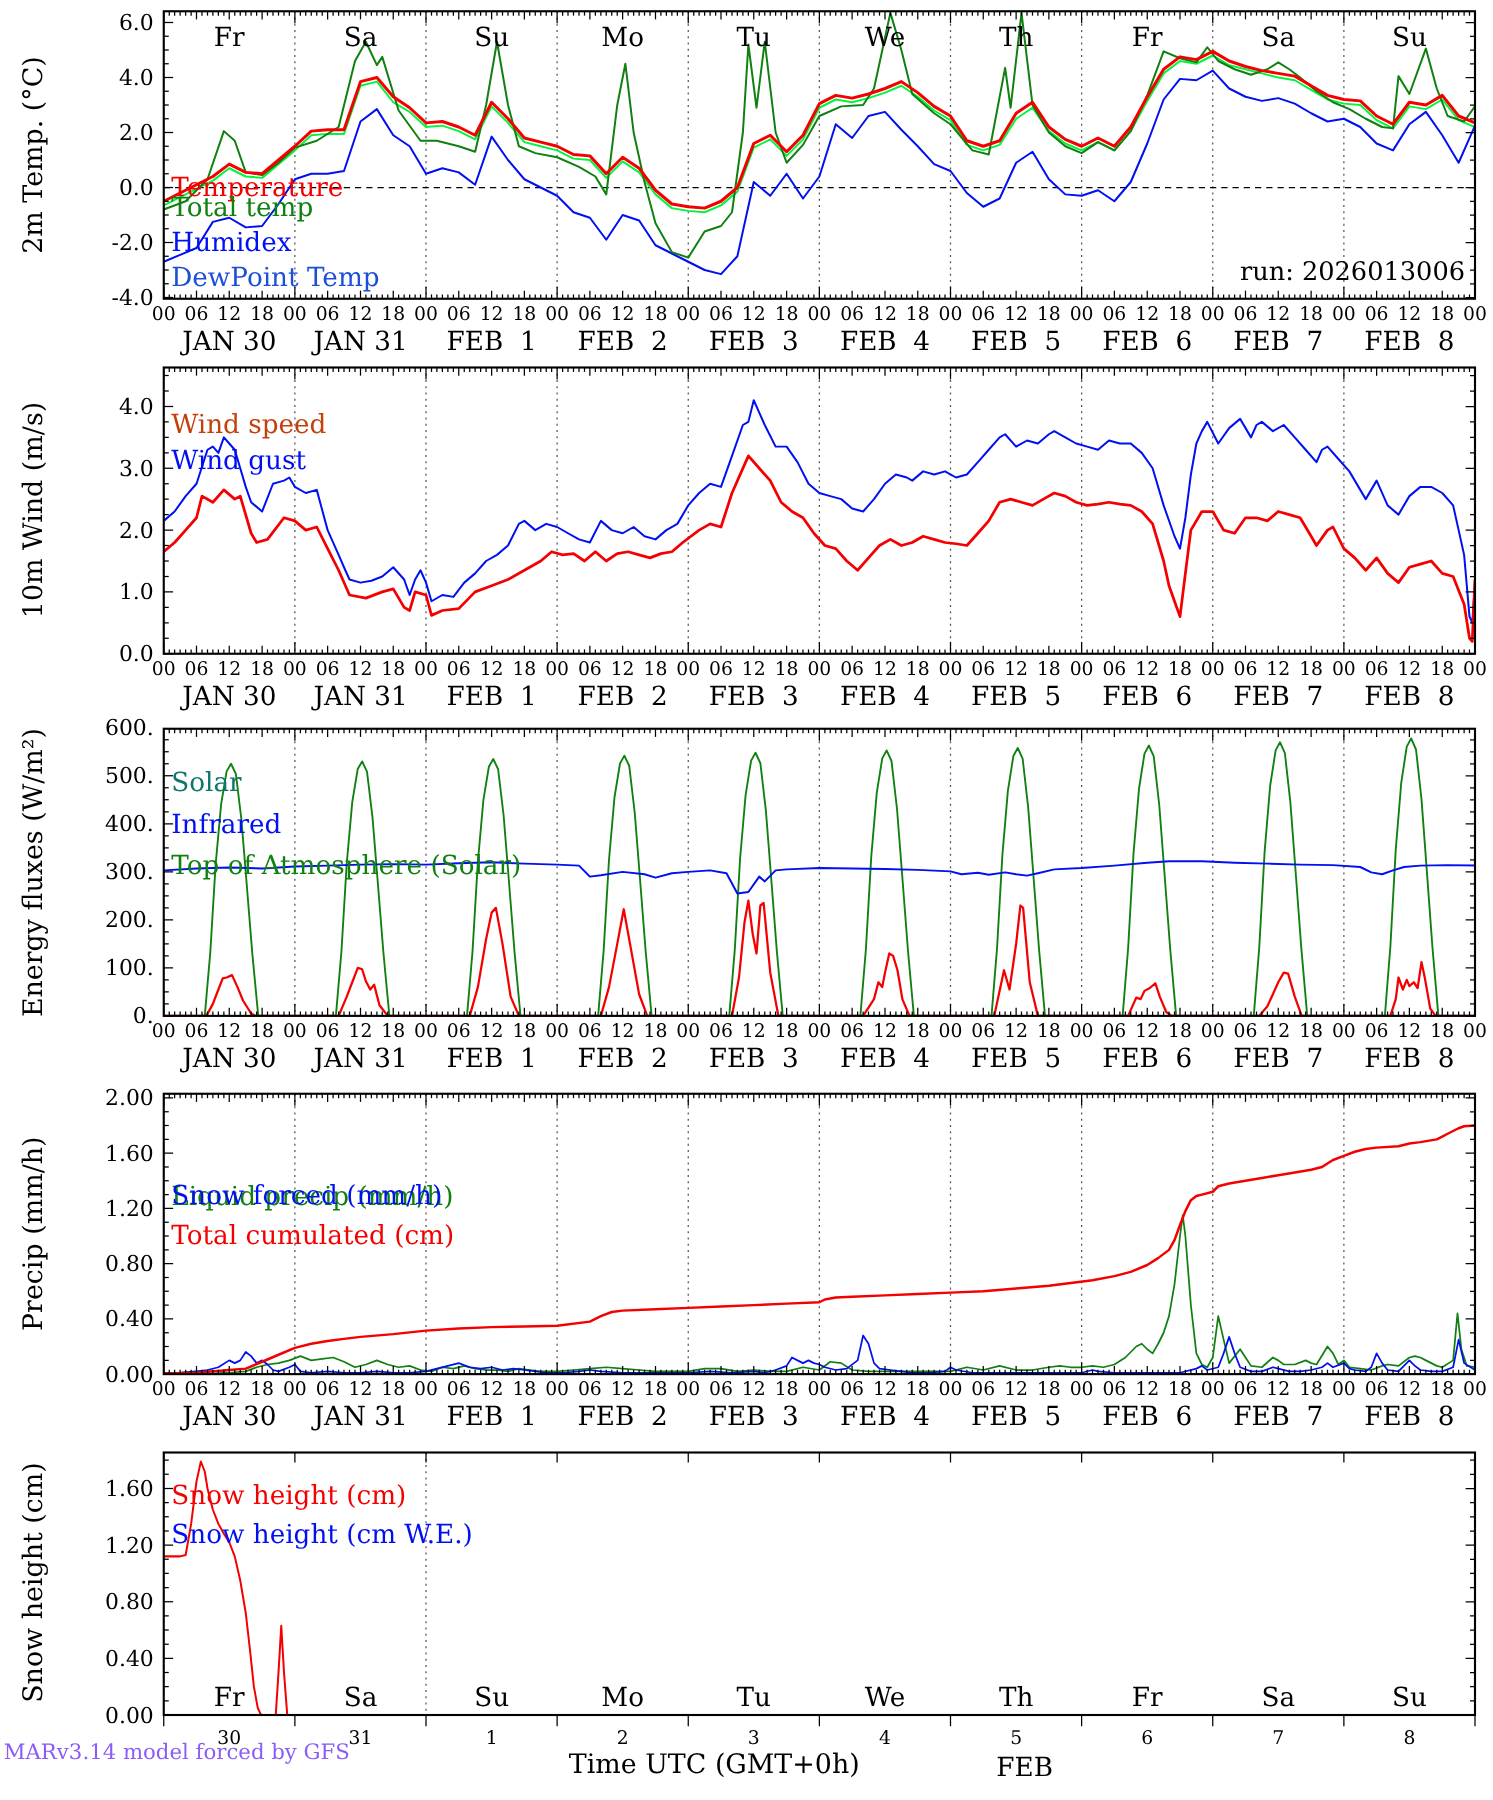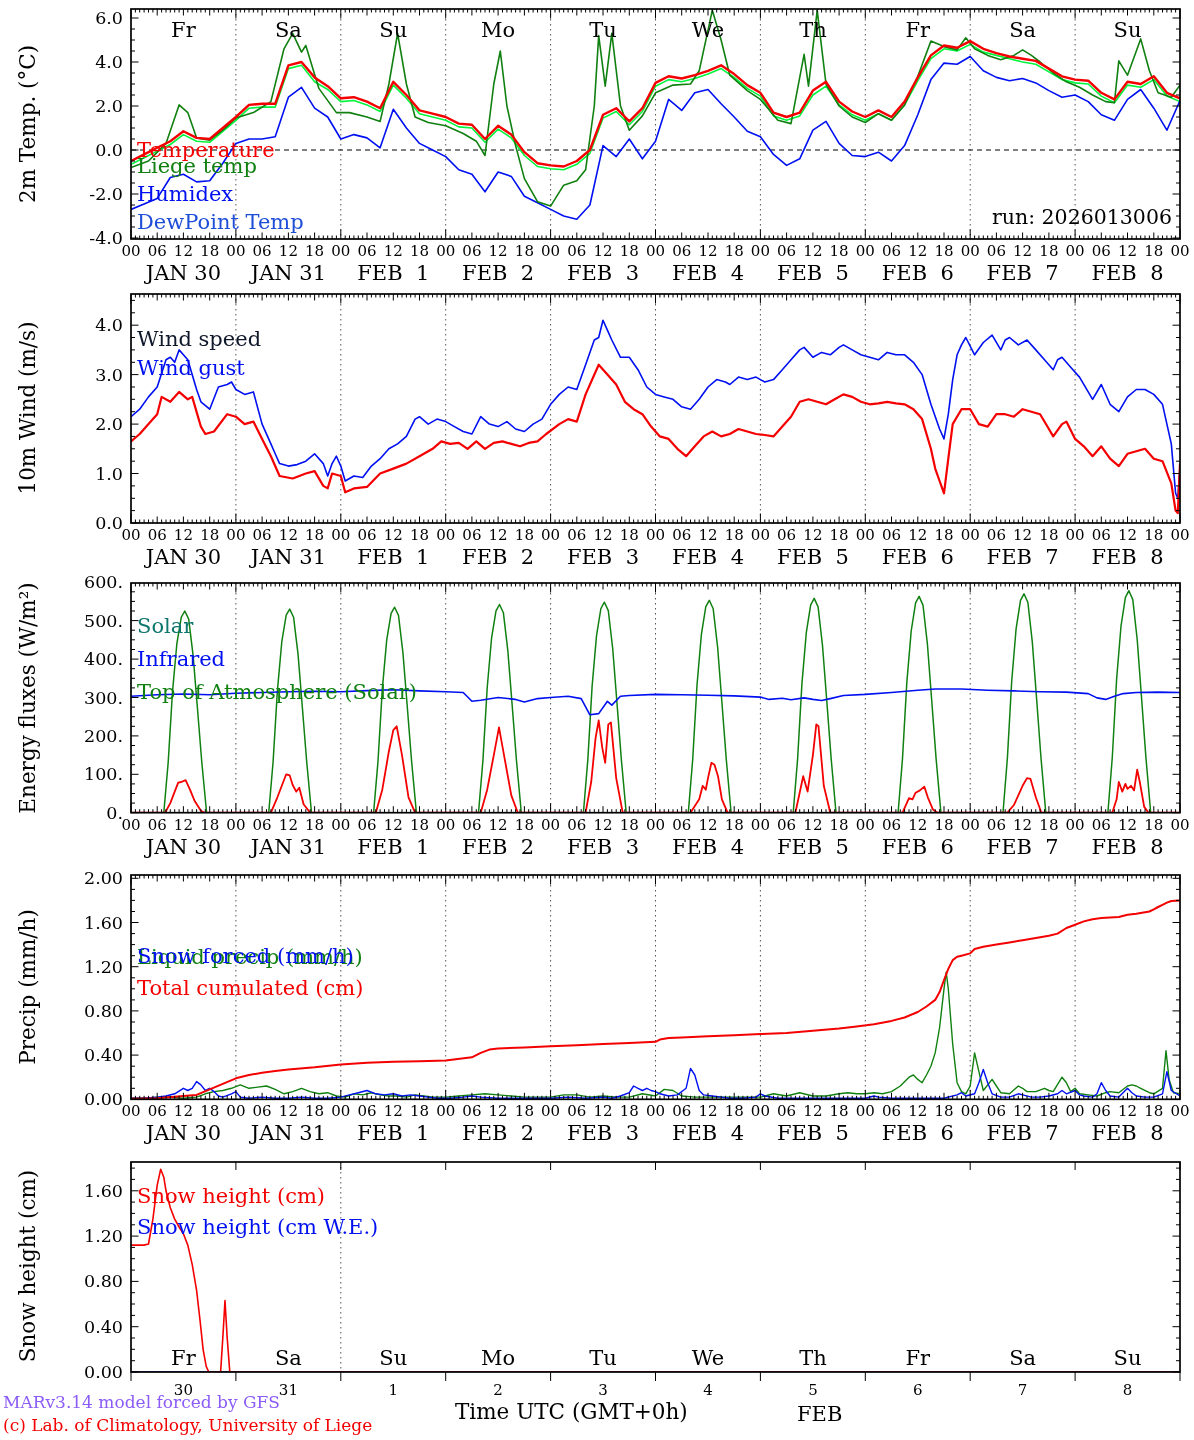--- a/index.html
+++ b/index.html
@@ -2528,32 +2528,31 @@
       </g>
     </svg>
 
   <div class="ylab" style="left:27px;top:124px">2m Temp. (°C)</div>
   <div class="ylab" style="left:27px;top:408px">10m Wind (m/s)</div>
   <div class="ylab" style="left:27px;top:698px">Energy fluxes (W/m²)</div>
   <div class="ylab" style="left:27px;top:987px">Precip (mm/h)</div>
   <div class="ylab" style="left:27px;top:1266px">Snow height (cm)</div>
 
   <div class="lg" style="left: 137px; top: 128px; color: rgb(244, 0, 0); margin-top: 12px;">Temperature</div>
-  <div class="lg" style="left: 137px; top: 156px; color: rgb(16, 128, 16);">Liege temp</div>
+  <div class="lg" style="left: 137px; top: 156px; color: rgb(16, 128, 16);">Total temp</div>
   <div class="lg" style="left: 137px; top: 184px; color: rgb(0, 16, 240);">Humidex</div>
   <div class="lg" style="left: 137px; top: 212px; color: #1d4ed8;">DewPoint Temp</div>
-  <div class="lg" style="left: 137px; top: 329px; color: #0f172a;">Wind speed</div>
+  <div class="lg" style="left: 137px; top: 329px; color: #c2410c;">Wind speed</div>
   <div class="lg" style="left: 137px; top: 358px; color: rgb(0, 16, 240); text-align: center;">Wind gust</div>
   <div class="lg" style="left: 137px; top: 616px; color: #0f766e;">Solar</div>
   <div class="lg" style="left: 137px; top: 649px; color: rgb(0, 16, 240);">Infrared</div>
   <div class="lg" style="left: 137px; top: 682px; color: rgb(16, 128, 16); text-align: center;">Top of Atmosphere (Solar)</div>
   <div class="lg" style="left: 137px; top: 947px; color: rgb(16, 128, 16);">Liquid precip (mm/h)</div>
   <div class="lg" style="left: 137px; top: 946px; color: rgb(0, 16, 240);">Snow forced (mm/h)</div>
   <div class="lg" style="left: 137px; top: 978px; color: rgb(244, 0, 0);">Total cumulated (cm)</div>
   <div class="lg" style="left: 137px; top: 1186px; color: rgb(244, 0, 0);">Snow height (cm)</div>
   <div class="lg" style="left: 137px; top: 1217px; color: rgb(0, 16, 240);">Snow height (cm W.E.)</div>
 
   <div class="note" style="right:22px;top:205px;font-size:20.5px">run: 2026013006</div>
   <div class="note" style="left:797px;top:1402px;font-size:21px">FEB</div>
   <div class="note" style="left: 3px; top: 1392px; font-size: 17px; color: #8b5cf6;">MARv3.14 model forced by GFS</div>
-  <div class="note" style="left: 3px; top: 1415px; font-size: 17px; color: rgb(244, 0, 0);">(c) Lab. of Climatology, University of Liege</div>
   <div class="note" style="left:455px;top:1399px;font-size:21.5px">Time UTC (GMT+0h)</div>
 </div>
 
 </body></html>

